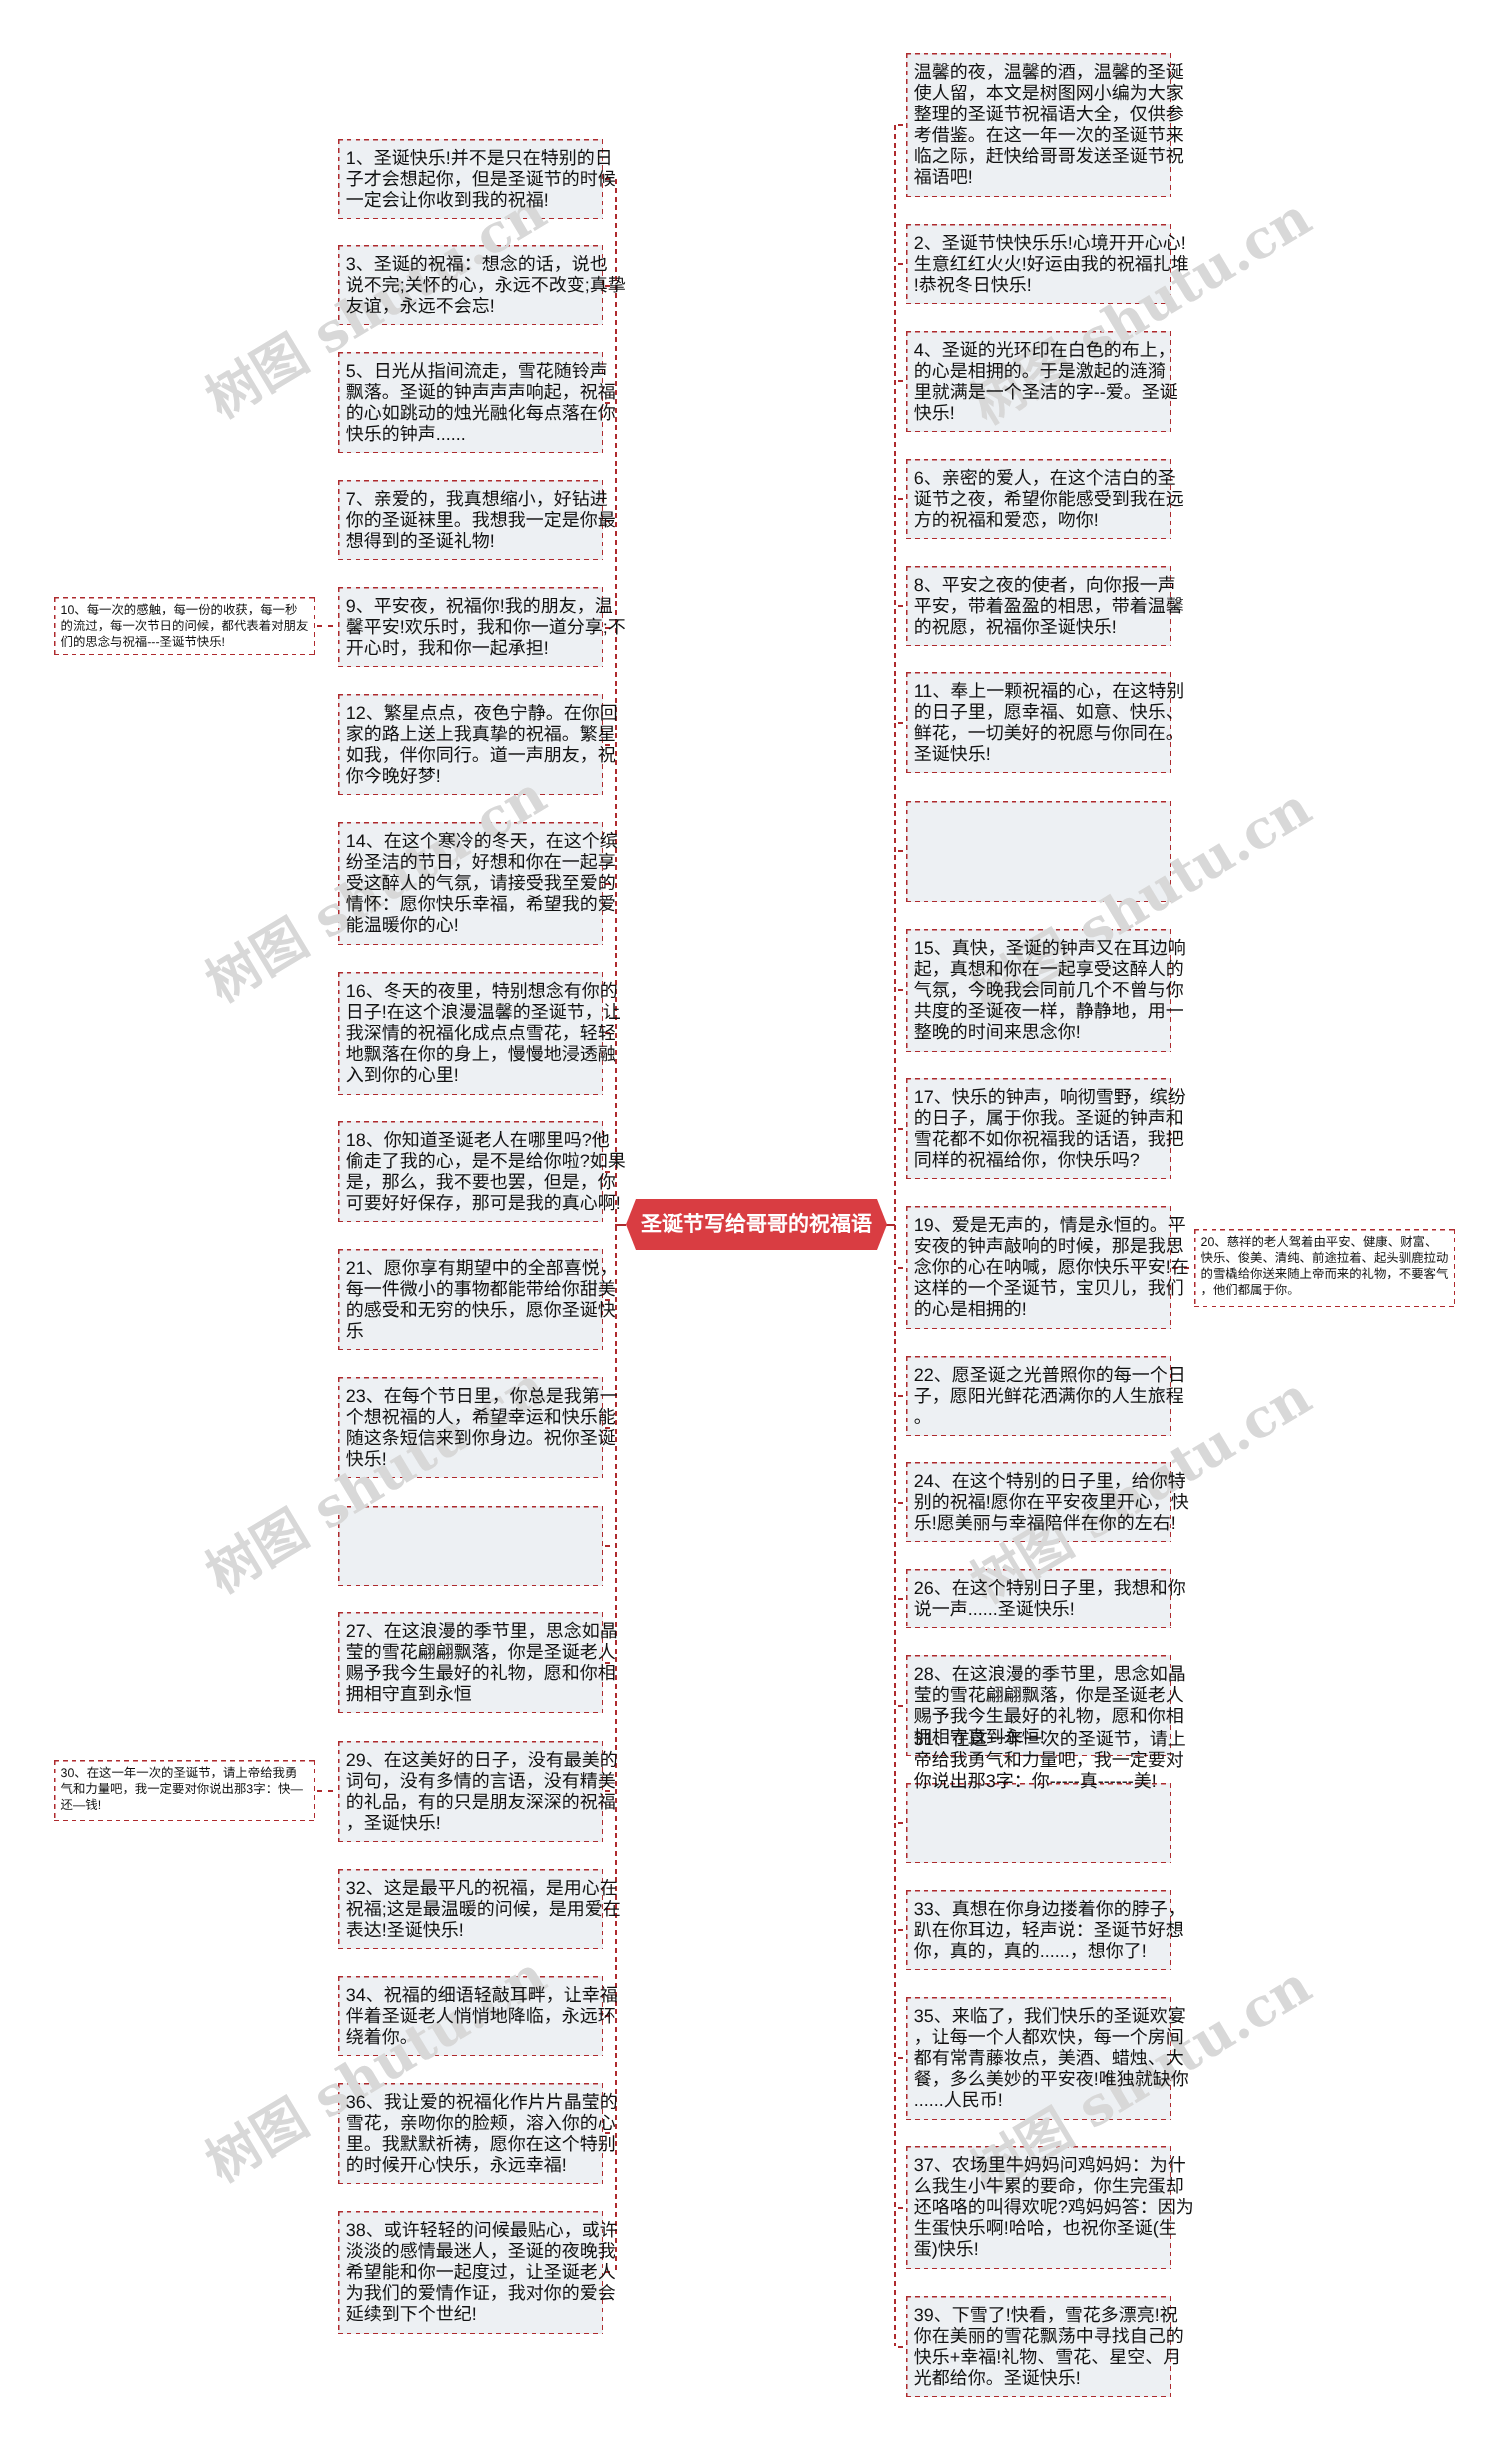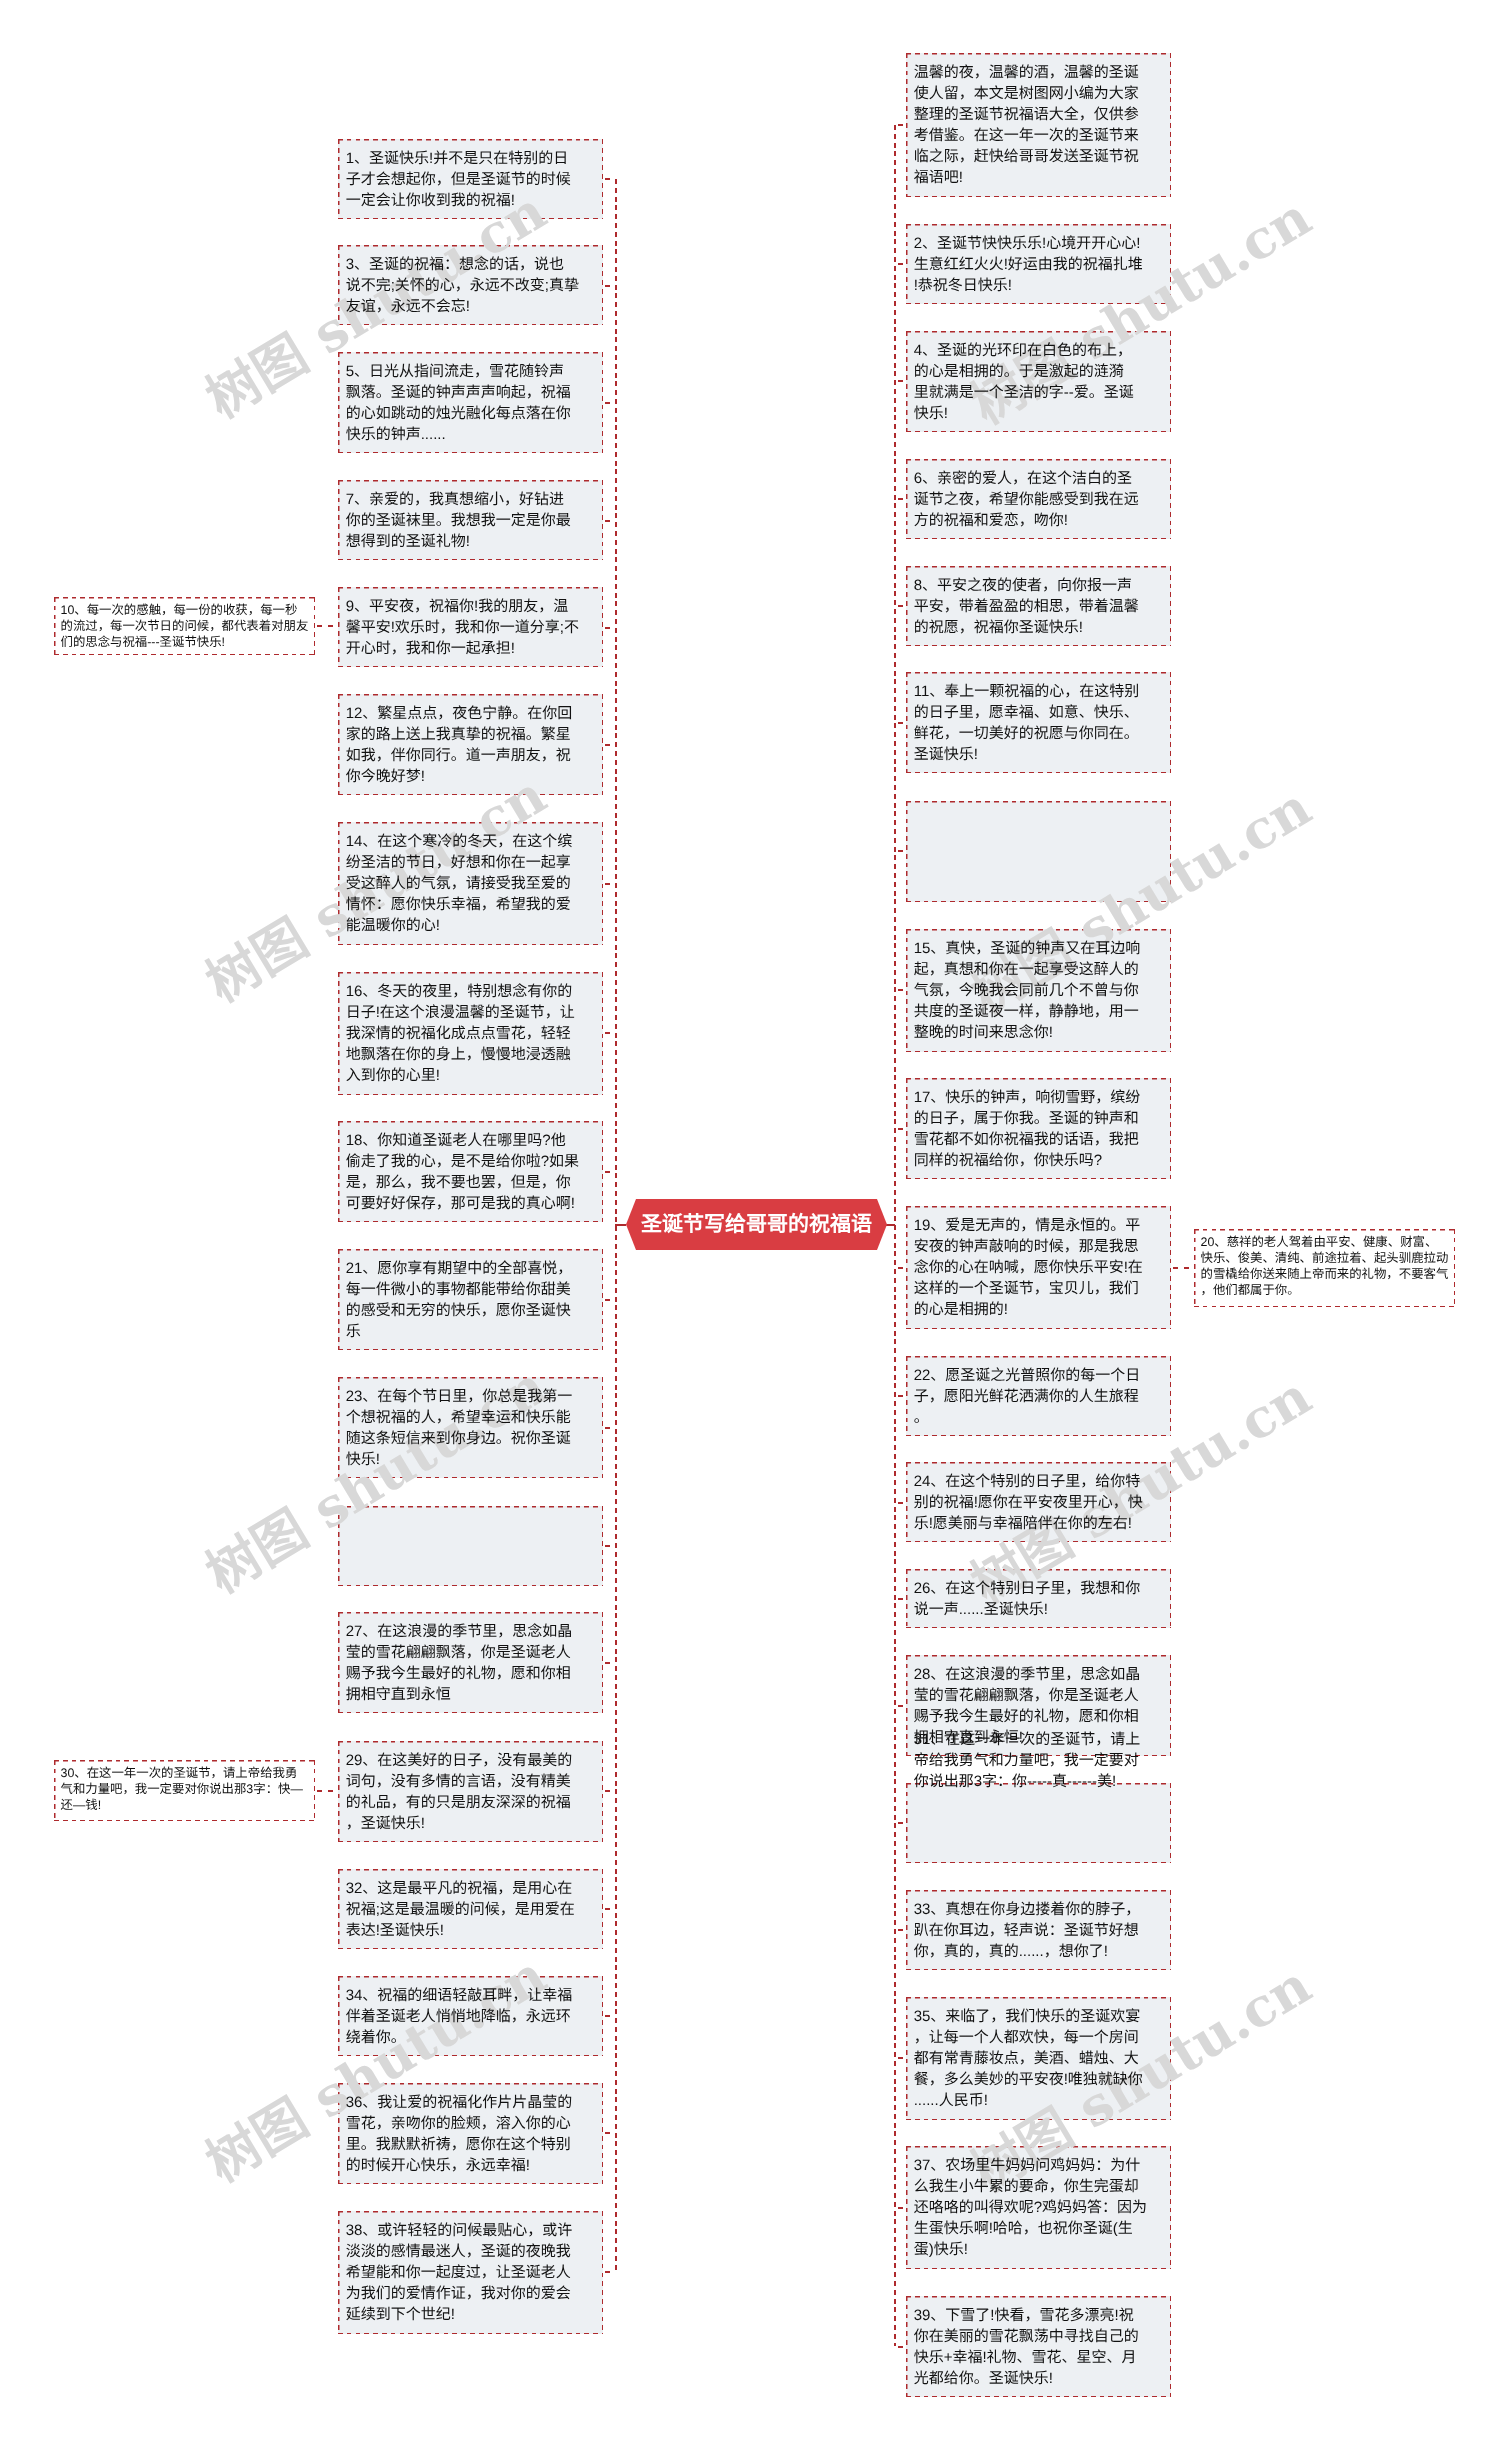--- a/index.html
+++ b/index.html
@@ -14,21 +14,21 @@
     background-image:
       repeating-linear-gradient(90deg,#ae2a2d 0 4.7px,rgba(0,0,0,0) 4.7px 8.8px),
       repeating-linear-gradient(90deg,#ae2a2d 0 4.7px,rgba(0,0,0,0) 4.7px 8.8px),
       repeating-linear-gradient(180deg,#ae2a2d 0 4.7px,rgba(0,0,0,0) 4.7px 8.8px),
       repeating-linear-gradient(180deg,#ae2a2d 0 4.7px,rgba(0,0,0,0) 4.7px 8.8px);
     background-size:100% 1.5px,100% 1.5px,1.5px 100%,1.5px 100%;
     background-position:left top,left bottom,left top,right top;
     background-repeat:no-repeat;}
   .shell.sub{background-color:rgba(0,0,0,0);}
   .node{position:absolute;box-sizing:border-box;z-index:3;transform:translateZ(0);
-        color:#111111;font-size:15px;line-height:21px;
+        color:#111111;font-size:18px;line-height:21px;
         padding:8.8px 7.7px;white-space:nowrap;}
   .node.sub{font-size:12.4px;line-height:16px;padding:5.3px 6.5px;}
   .ln{height:21px;}
   .node.sub .ln{height:16px;}
 
   .root{position:absolute;z-index:3;transform:translateZ(0);box-sizing:border-box;background:#d93d42;color:#ffffff;
         font-size:21px;line-height:1;font-weight:600;
         display:flex;align-items:center;justify-content:center;
         clip-path:polygon(10px 0,calc(100% - 10px) 0,100% 50%,calc(100% - 10px) 100%,10px 100%,0 50%);}
 

